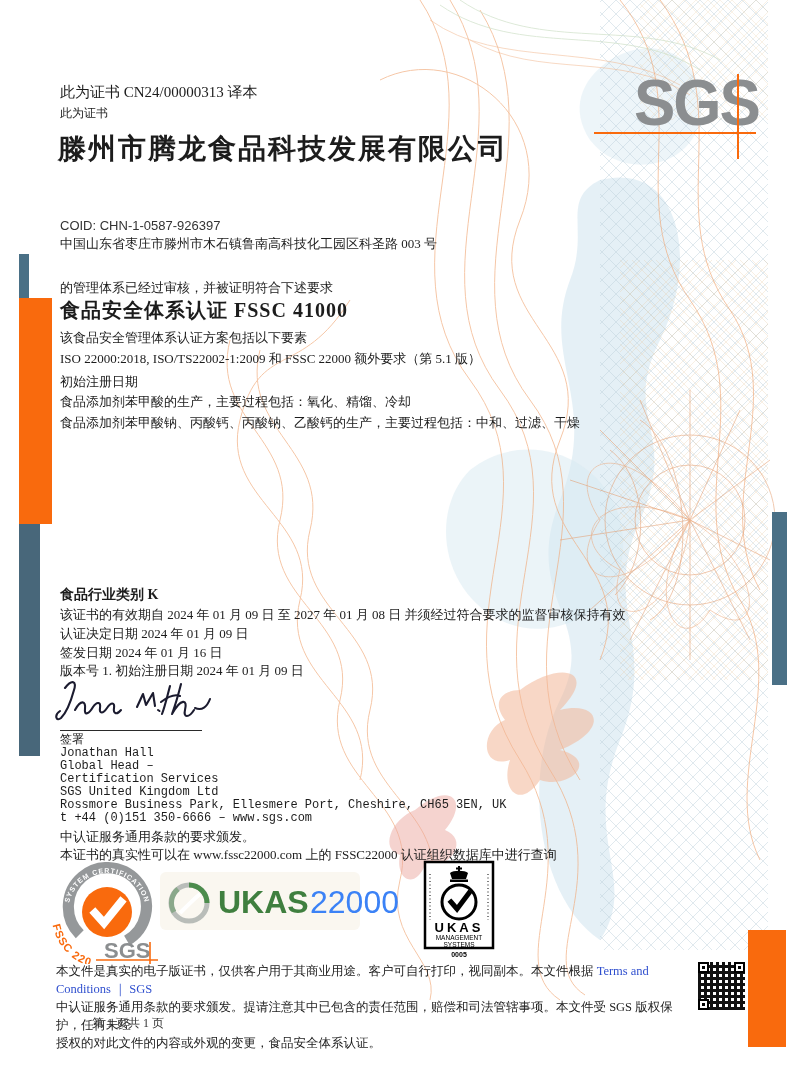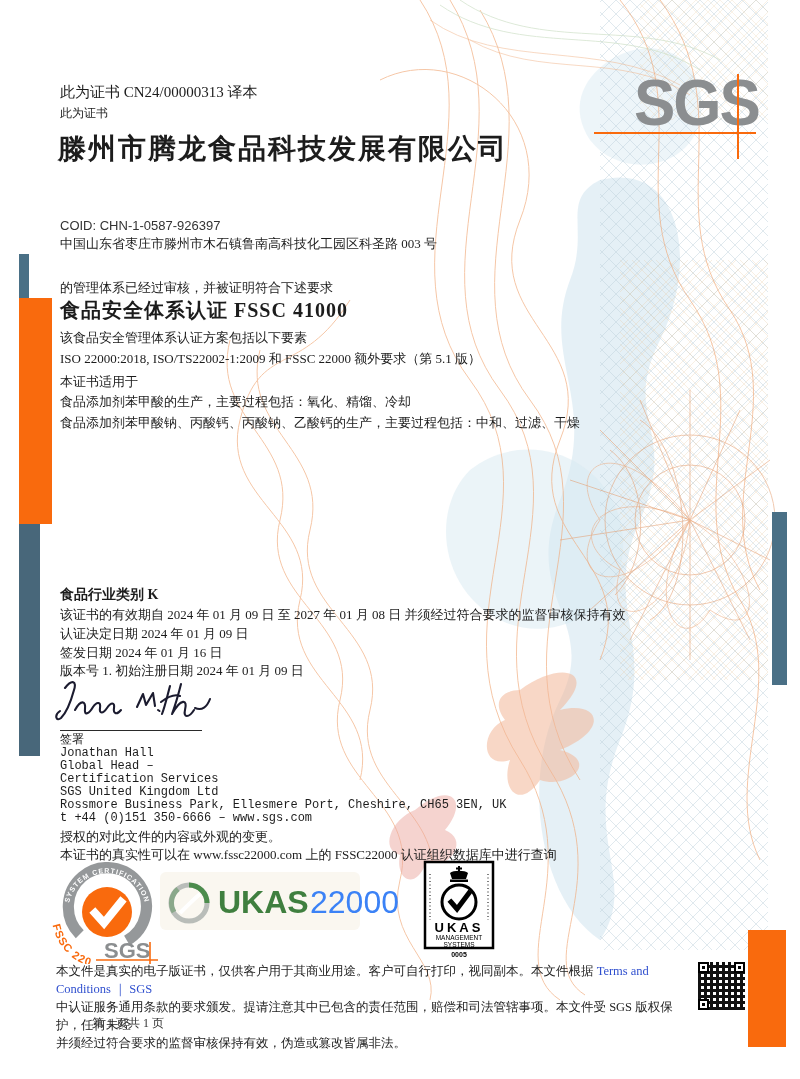--- a/index.html
+++ b/index.html
@@ -125,21 +125,21 @@
   <div class="txt" style="left:60px;top:106px;font-size:12px;">此为证书</div>
   <div class="txt company" style="left:58px;top:131px;">滕州市腾龙食品科技发展有限公司</div>
 
   <div class="txt sans" style="left:60px;top:218px;font-size:13px;color:#333;">COID: CHN-1-0587-926397</div>
   <div class="txt" style="left:60px;top:236px;font-size:13px;">中国山东省枣庄市滕州市木石镇鲁南高科技化工园区科圣路 003 号</div>
 
   <div class="txt f13" style="left:60px;top:280px;">的管理体系已经过审核，并被证明符合下述要求</div>
   <div class="txt std-title" style="left:60px;top:298px;">食品安全体系认证 FSSC 41000</div>
   <div class="txt f13" style="left:60px;top:330px;">该食品安全管理体系认证方案包括以下要素</div>
   <div class="txt f13" style="left:60px;top:351px;">ISO 22000:2018, ISO/TS22002-1:2009 和 FSSC 22000 额外要求（第 5.1 版）</div>
-  <div class="txt f13" style="left:60px;top:374px;">本证书适用于</div>
+  <div class="txt f13" style="left:60px;top:374px;">初始注册日期</div>
   <div class="txt f13" style="left:60px;top:394px;">食品添加剂苯甲酸的生产，主要过程包括：氧化、精馏、冷却</div>
   <div class="txt f13" style="left:60px;top:415px;">食品添加剂苯甲酸钠、丙酸钙、丙酸钠、乙酸钙的生产，主要过程包括：中和、过滤、干燥</div>
 
   <div class="txt f13 h-bold" style="left:60px;top:586px;font-size:14px;">食品行业类别 K</div>
   <div class="txt f13" style="left:60px;top:607px;">该证书的有效期自 2024 年 01 月 09 日 至 2027 年 01 月 08 日 并须经过符合要求的监督审核保持有效</div>
   <div class="txt f13" style="left:60px;top:626px;">认证决定日期 2024 年 01 月 09 日</div>
   <div class="txt f13" style="left:60px;top:645px;">签发日期 2024 年 01 月 16 日</div>
   <div class="txt f13" style="left:60px;top:663px;">版本号 1. 初始注册日期 2024 年 01 月 09 日</div>
 
   <svg class="abs" style="left:55px;top:676px;" width="170" height="52" viewBox="0 0 170 52">
@@ -157,21 +157,21 @@
 
   <div class="sig-line" style="left:60px;top:730px;"></div>
   <div class="txt f12" style="left:60px;top:732px;">签署</div>
   <div class="txt mono" style="left:60px;top:746px;font-size:12px;">Jonathan Hall</div>
   <div class="txt mono" style="left:60px;top:759px;font-size:12px;">Global Head –</div>
   <div class="txt mono" style="left:60px;top:772px;font-size:12px;">Certification Services</div>
   <div class="txt mono" style="left:60px;top:785px;font-size:12px;">SGS United Kingdom Ltd</div>
   <div class="txt mono" style="left:60px;top:798px;font-size:12px;">Rossmore Business Park, Ellesmere Port, Cheshire, CH65 3EN, UK</div>
   <div class="txt mono" style="left:60px;top:811px;font-size:12px;">t +44 (0)151 350-6666 – www.sgs.com</div>
 
-  <div class="txt f13" style="left:60px;top:829px;">授权的对此文件的内容或外观的变更。</div>
+  <div class="txt f13" style="left:60px;top:829px;">中认证服务通用条款的要求颁发。</div>
   <div class="txt f13" style="left:60px;top:847px;">本证书的真实性可以在 www.fssc22000.com 上的 FSSC22000 认证组织数据库中进行查询</div>
 
   <svg class="abs" style="left:46px;top:862px;" width="122" height="102" viewBox="0 0 122 102">
     <defs>
       <path id="arcTopPath" d="M 22,50 A 39,39 0 0 1 100,50" fill="none"></path>
       <path id="arcSidePath" d="M 6,58 A 52,52 0 0 0 44,104" fill="none"></path>
     </defs>
     <path d="M 31.3,79.7 A 42,42 0 1 1 82,86.4" transform="scale(0.93) translate(5,-2)" fill="none" stroke="#95989a" stroke-width="12"></path>
     <circle cx="61" cy="50" r="25" fill="#f96a0d"></circle>
     <path d="M49,51 L58,61 L75,40" fill="none" stroke="#ffffff" stroke-width="8" stroke-linecap="square"></path>
@@ -218,21 +218,21 @@
       <text x="45" y="72" text-anchor="middle" font-family="Liberation Sans, DejaVu Sans, sans-serif" font-size="13" font-weight="bold" letter-spacing="3" fill="#000">UKAS</text>
       <text x="45" y="80" text-anchor="middle" font-family="Liberation Sans, DejaVu Sans, sans-serif" font-size="6.5" fill="#000">MANAGEMENT</text>
       <text x="45" y="86.5" text-anchor="middle" font-family="Liberation Sans, DejaVu Sans, sans-serif" font-size="6.5" fill="#000">SYSTEMS</text>
       <text x="45" y="97" text-anchor="middle" font-family="Liberation Sans, DejaVu Sans, sans-serif" font-size="7" font-weight="bold" fill="#000">0005</text>
     </svg>
   </div>
 
   <div class="abs disc" style="left:56px;top:962px;width:630px;white-space:normal;">
     <span>本文件是真实的电子版证书，仅供客户用于其商业用途。客户可自行打印，视同副本。本文件根据 </span><a class="link">Terms and Conditions ｜ SGS</a><br>
     <span>中认证服务通用条款的要求颁发。提请注意其中已包含的责任范围，赔偿和司法管辖事项。本文件受 SGS 版权保护，任何未经</span><br>
-    <span>并须经过符合要求的监督审核保持有效，伪造或篡改皆属非法。</span>
+    <span>授权的对此文件的内容或外观的变更，食品安全体系认证。</span>
   </div>
 
   <div class="qr" style="left:698px;top:962px;width:47px;height:48px;">
     <span class="finder f-tl"></span>
     <span class="finder f-tr"></span>
     <span class="finder f-bl"></span>
   </div>
 
   <div class="txt footer-line" style="left:60px;top:1016px;">第 1 页共 1 页</div>
 

